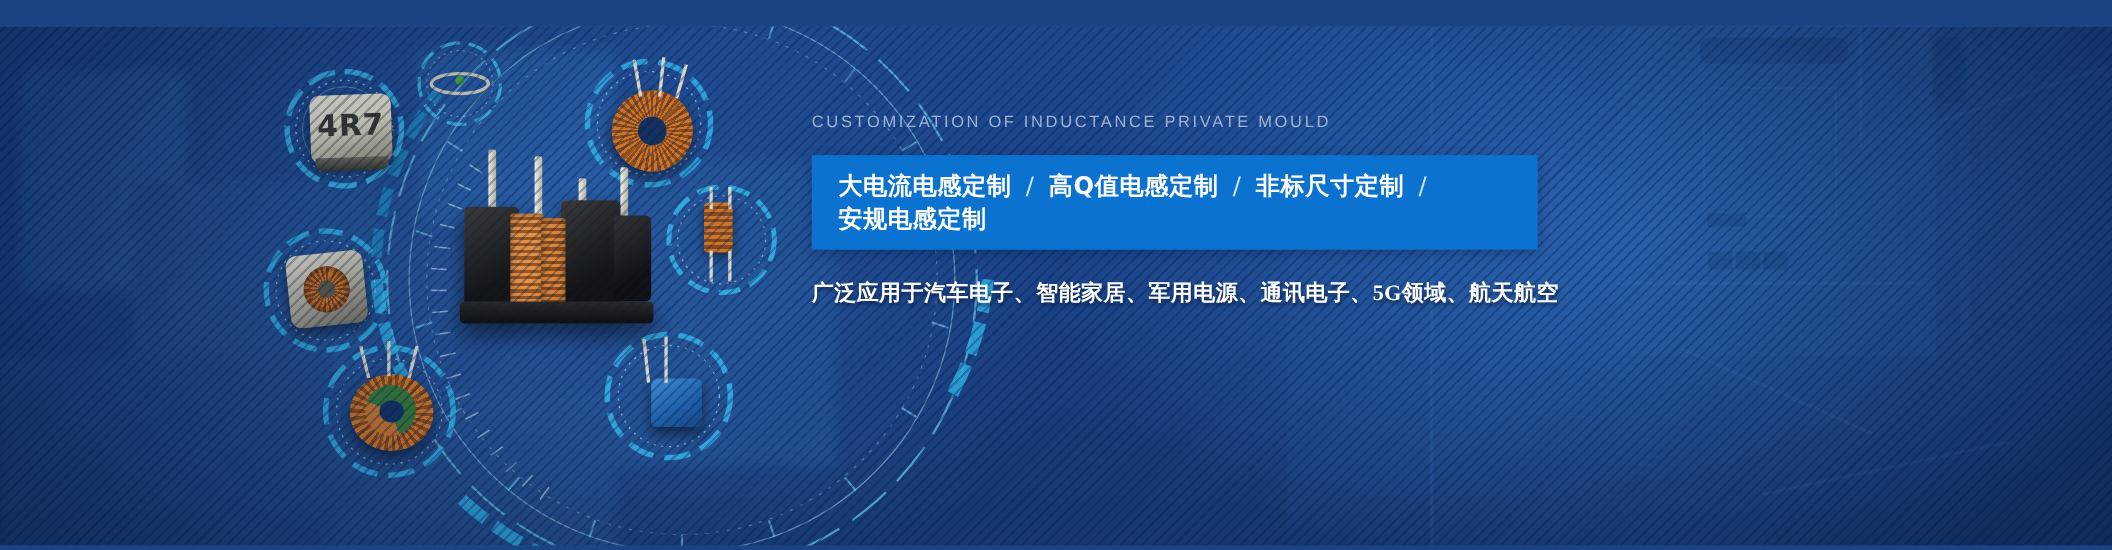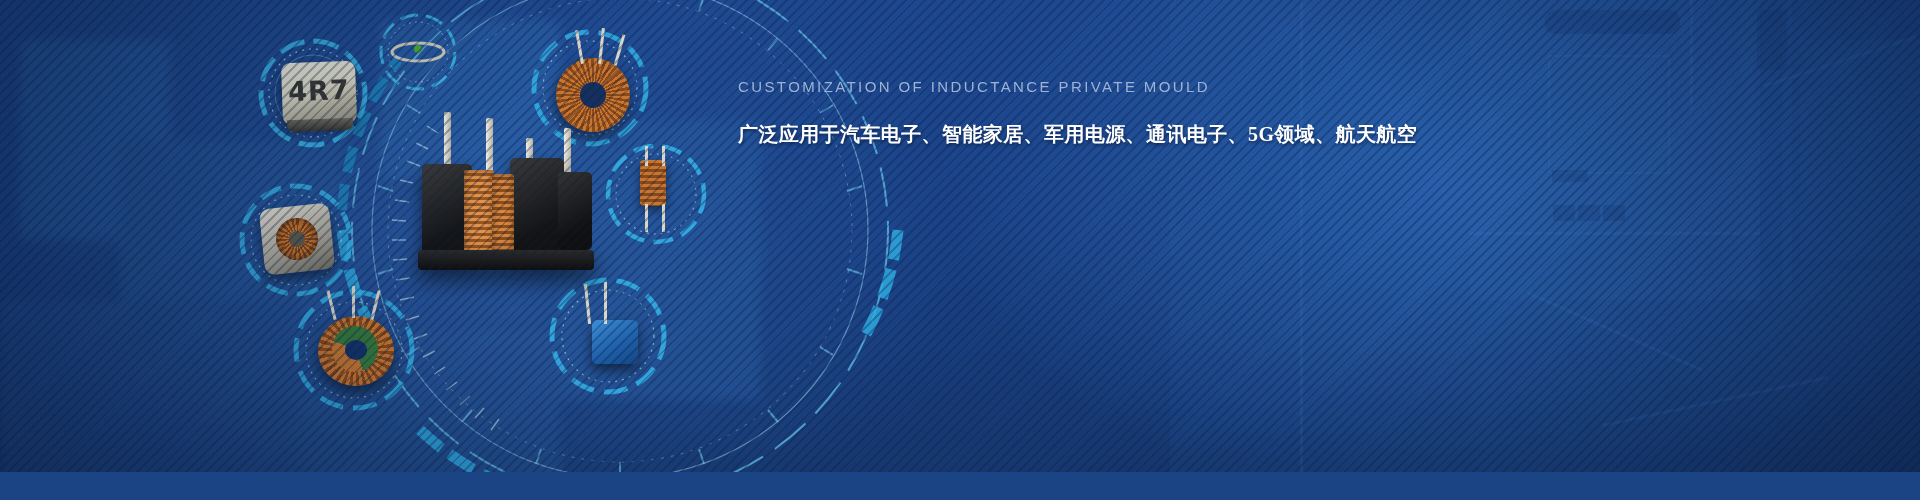--- a/index.html
+++ b/index.html
@@ -6,20 +6,21 @@
   html,body { width:1920px; height:500px; overflow:hidden; }
   body {
     font-family:"Liberation Sans","DejaVu Sans",sans-serif;
     background:#1b4484;
   }
   .banner { position:relative; width:1920px; height:472px; overflow:hidden;
     background:
       radial-gradient(ellipse 900px 520px at 78% 40%, #2a62ae 0%, rgba(42,98,174,0) 62%),
       radial-gradient(ellipse 760px 500px at 24% 52%, #27559b 0%, rgba(39,85,155,0) 66%),
       linear-gradient(180deg,#1d4890 0%,#1a4288 48%,#16376f 100%);
+    margin-top: 24px;
   }
 
   
   .factory { position:absolute; inset:0; opacity:.52; }
   .fshape { position:absolute; background:#2b63ad; opacity:.55; }
   .fline  { position:absolute; background:#3a79c6; opacity:.42; }
   .fdark  { position:absolute; background:#15376f; opacity:.45; }
 
   
   .leftmach { position:absolute; left:0; top:0; width:760px; height:500px; opacity:.38;
@@ -310,17 +311,20 @@
   </div>
 
   <div class="stripes"></div>
   <div class="vignette"></div>
 
   <div class="content">
 
     <div class="eyebrow">CUSTOMIZATION OF INDUCTANCE PRIVATE MOULD</div>
 
 
+    <div class="featurebar">
+      <span class="ft">大电流电感定制</span><span class="ft sep">/</span><span class="ft">高Q值电感定制</span><span class="ft sep">/</span><span class="ft">非标尺寸定制</span><span class="ft sep">/</span><span class="ft">安规电感定制</span>
+    </div>
 
     <div class="tagline">广泛应用于汽车电子、智能家居、军用电源、通讯电子、5G领域、航天航空</div>
   </div>
 
 </div>
 
 </body></html>

